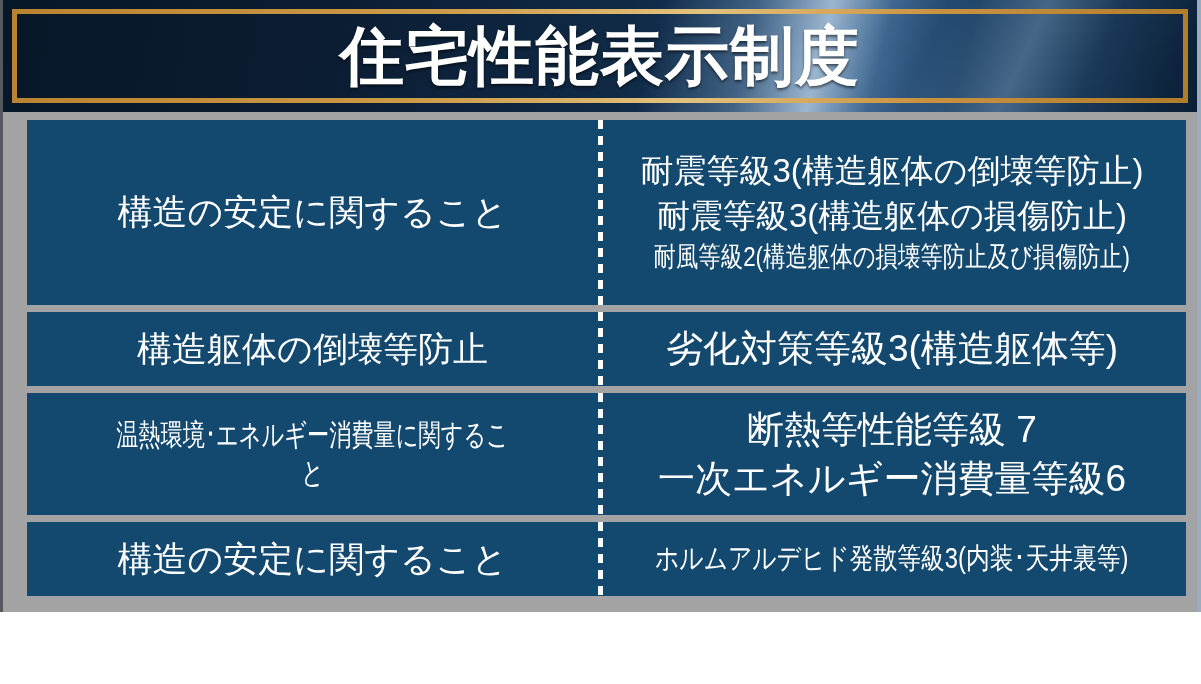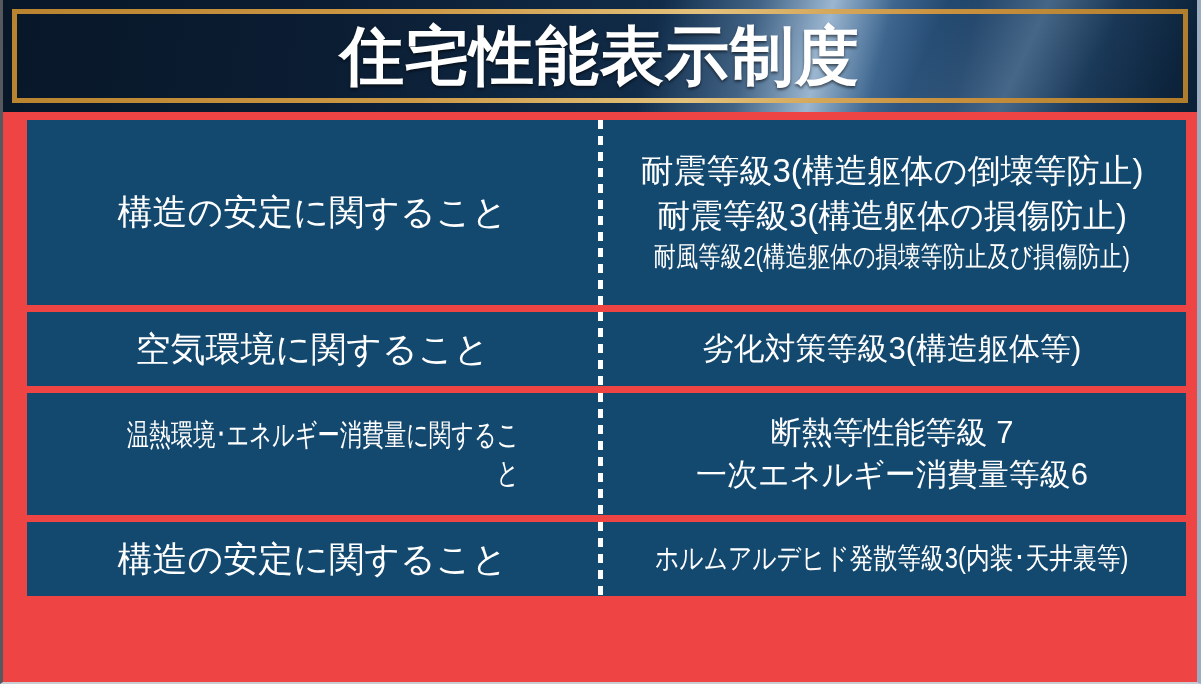--- a/index.html
+++ b/index.html
@@ -8,22 +8,22 @@
     padding: 0;
     background: #ffffff;
   }
   body {
     font-family: "Liberation Sans", "DejaVu Sans", sans-serif;
   }
 
   #page {
     position: relative;
     width: 1201px;
-    height: 684px;
-    background: #ef4444;
+    height: 612px;
+    background: #a3a3a3;
     overflow: hidden;
     box-sizing: border-box;
   }
 
   
   .page-frame {
     position: absolute;
     left: 0; top: 0;
     width: 1201px; height: 684px;
     box-sizing: border-box;
@@ -125,21 +125,21 @@
   .cell {
     display: flex;
     align-items: center;
     justify-content: center;
     color: #ffffff;
     box-sizing: border-box;
     text-align: center;
     line-height: 1.28;
     overflow: hidden;
   }
-  .cell-left  { width: 571px; flex: 0 0 571px; padding: 7px 6px; text-align: right; }
+  .cell-left  { width: 571px; flex: 0 0 571px; padding: 7px 6px; }
   .cell-right { flex: 1 1 auto; padding: 0 5px; }
 
   
   .divider {
     position: absolute;
     left: 571px;
     top: 0;
     bottom: 0;
     width: 5px;
     background-image: linear-gradient(to bottom,
@@ -148,21 +148,21 @@
     background-size: 5px 16px;
     background-repeat: repeat-y;
     pointer-events: none;
   }
 
   .lines { display: block; }
   .line { display: block; white-space: nowrap; }
 
   
   .t-lg   { font-size: 35px; }
-  .t-md   { font-size: 31px; }
+  .t-md   { font-size: 37px; }
   .t-sm   { font-size: 33px; }
   .t-cond { font-size: 31px; transform: scaleX(0.80); transform-origin: center; }
   .t-cond-sm { font-size: 30px; transform: scaleX(0.74); transform-origin: center; }
   .t-cond-xs { font-size: 28px; transform: scaleX(0.80); transform-origin: center; }
   .t-cond-r5 { font-size: 29px; transform: scaleX(0.82); transform-origin: center; }
 
   .line-gap-1 { margin-bottom: 2px; }
 </style>
 </head>
 <body>
@@ -188,21 +188,21 @@
         <span class="lines">
           <span class="line t-sm line-gap-1">耐震等級3(構造躯体の倒壊等防止)</span>
           <span class="line t-sm line-gap-1">耐震等級3(構造躯体の損傷防止)</span>
           <span class="line t-cond-xs">耐風等級2(構造躯体の損壊等防止及び損傷防止)</span>
         </span>
       </div>
     </div>
 
     <div class="row row-r2">
       <div class="cell cell-left">
-        <span class="t-lg">空気環境に関すること</span>
+        <span class="t-lg">構造躯体の倒壊等防止</span>
       </div>
       <div class="divider"></div>
       <div class="cell cell-right">
         <span class="lines">
           <span class="line t-md">劣化対策等級3(構造躯体等)</span>
         </span>
       </div>
     </div>
 
 

